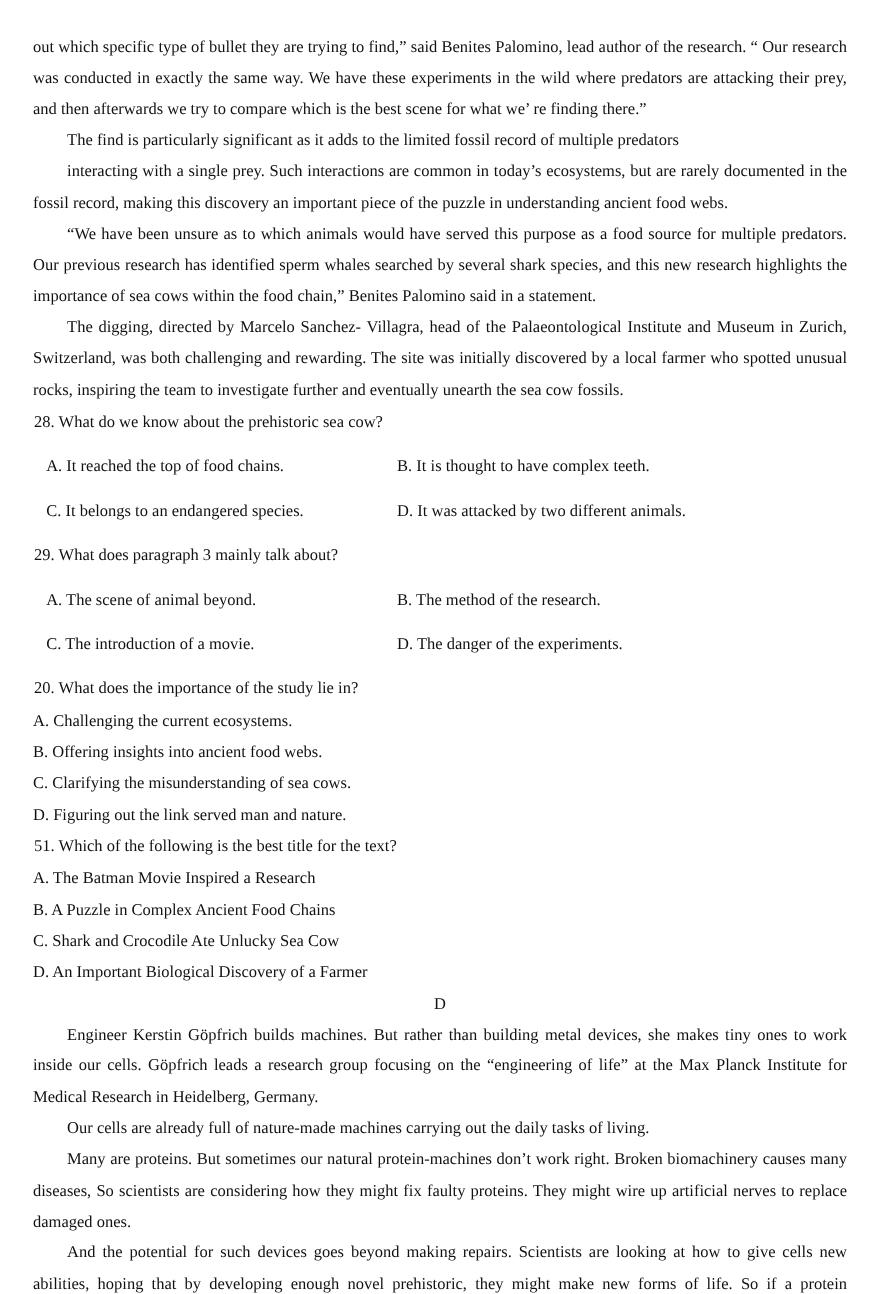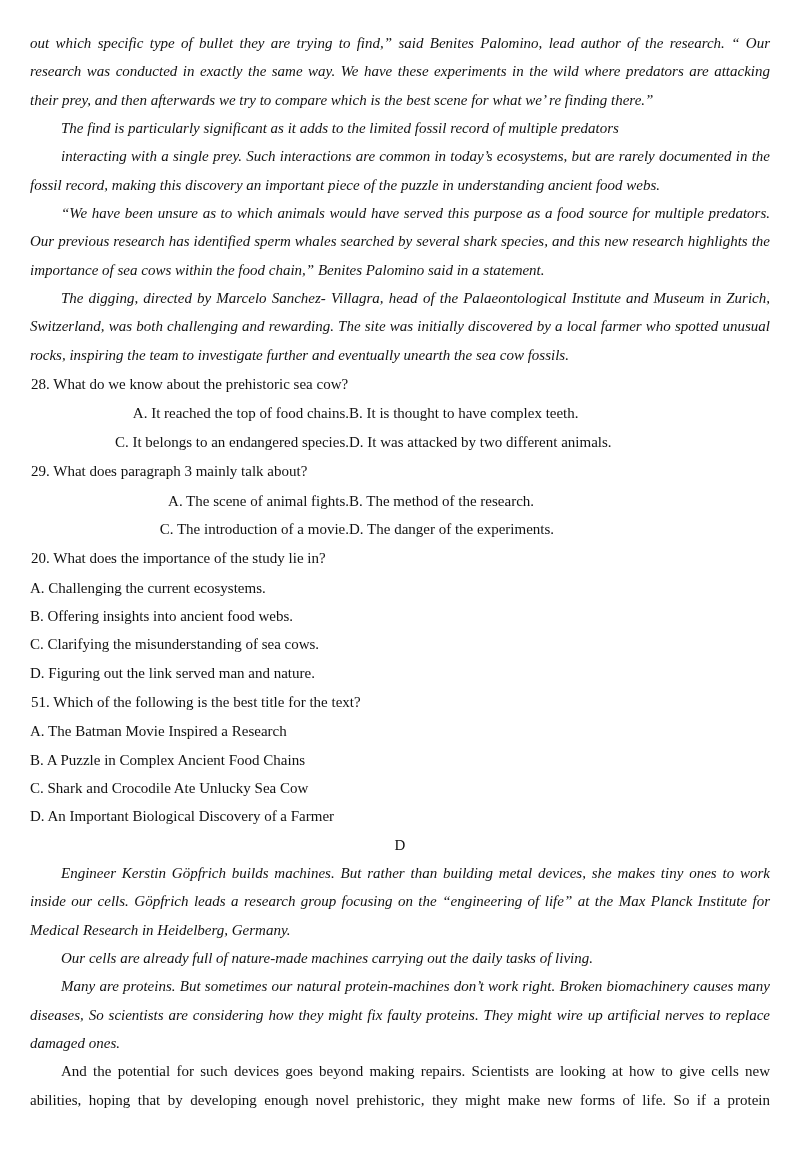--- a/index.html
+++ b/index.html
@@ -4,24 +4,24 @@
 <style>
   html, body { margin: 0; padding: 0; background: #ffffff; }
   body { width: 800px; height: 1176px; overflow: hidden; position: relative; }
   .page {
     position: absolute; left: 30px; top: 29px; width: 740px;
     font-family: "Liberation Serif", serif; font-size: 15px; color: #111;
     line-height: 28.35px;
   }
   .p { margin: 0; text-align: justify; }
   .p.indent { text-indent: 31px; }
-  .p.last { text-align-last: left; font-style: italic; }
+  .p.last { text-align-last: left; }
   .p.full { text-align-last: justify; }
   .q { margin: 1px; }
-  .opts2 { display: flex; margin: 0; text-align: right; }
+  .opts2 { display: flex; margin: 12px; }
   .opts2 .col { width: 319px; }
   .opt { margin: 0; }
   .section { margin: 0; text-align: center; }
 </style>
 </head>
 <body>
 
 <div class="page">
   <p class="p last">out which specific type of bullet they are trying to find,” said Benites Palomino, lead author of the research. “ Our research was conducted in exactly the same way. We have these experiments in the wild where predators are attacking their prey, and then afterwards we try to compare which is the best scene for what we’ re finding there.”</p>
   <p class="p indent last">The find is particularly significant as it adds to the limited fossil record of multiple predators</p>
@@ -37,21 +37,21 @@
     </div>
     <div class="opts2">
       <span class="col opt">C. It belongs to an endangered species.</span>
       <span class="opt">D. It was attacked by two different animals.</span>
     </div>
   </div>
 
   <div>
     <p class="q">29. What does paragraph 3 mainly talk about?</p>
     <div class="opts2">
-      <span class="col opt">A. The scene of animal fights.</span>
+      <span class="col opt">A. The scene of animal beyond.</span>
       <span class="opt">B. The method of the research.</span>
     </div>
     <div class="opts2">
       <span class="col opt">C. The introduction of a movie.</span>
       <span class="opt">D. The danger of the experiments.</span>
     </div>
   </div>
 
   <div>
     <p class="q">20. What does the importance of the study lie in?</p>

